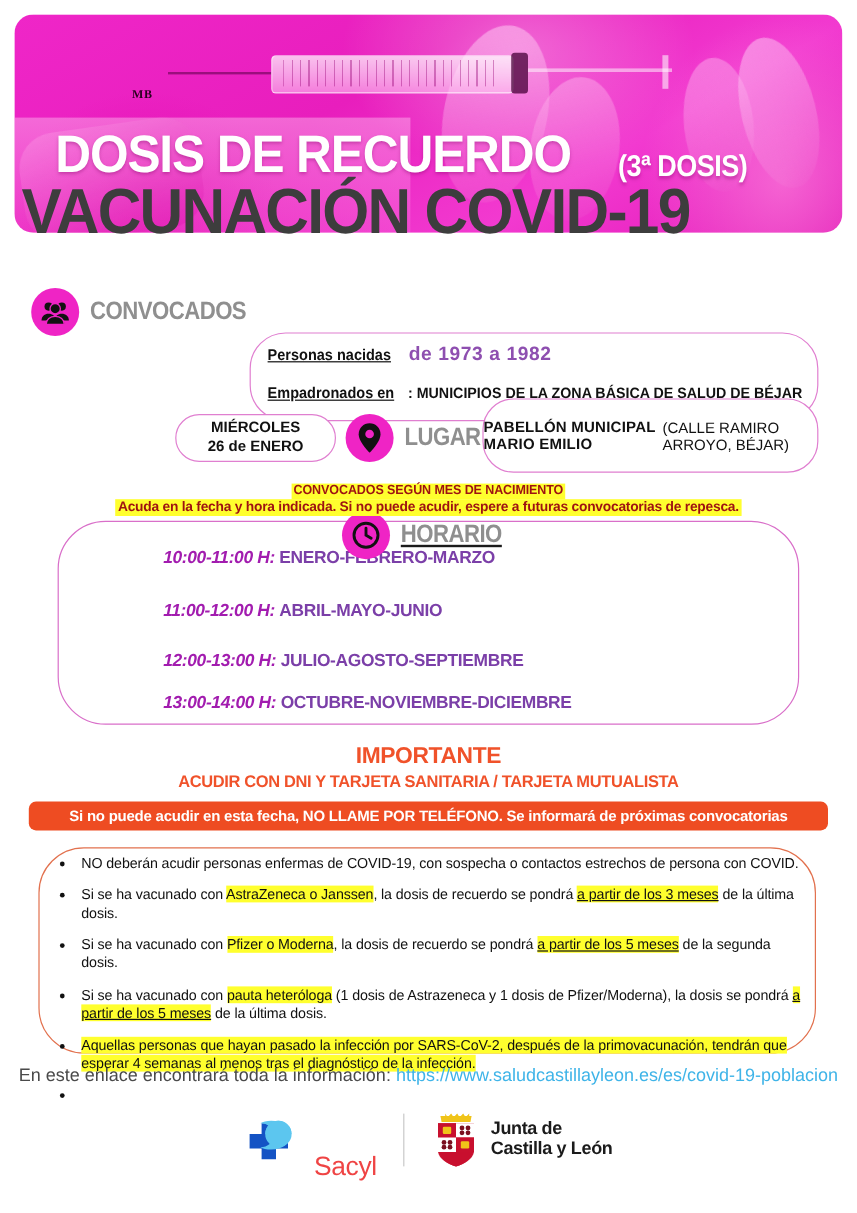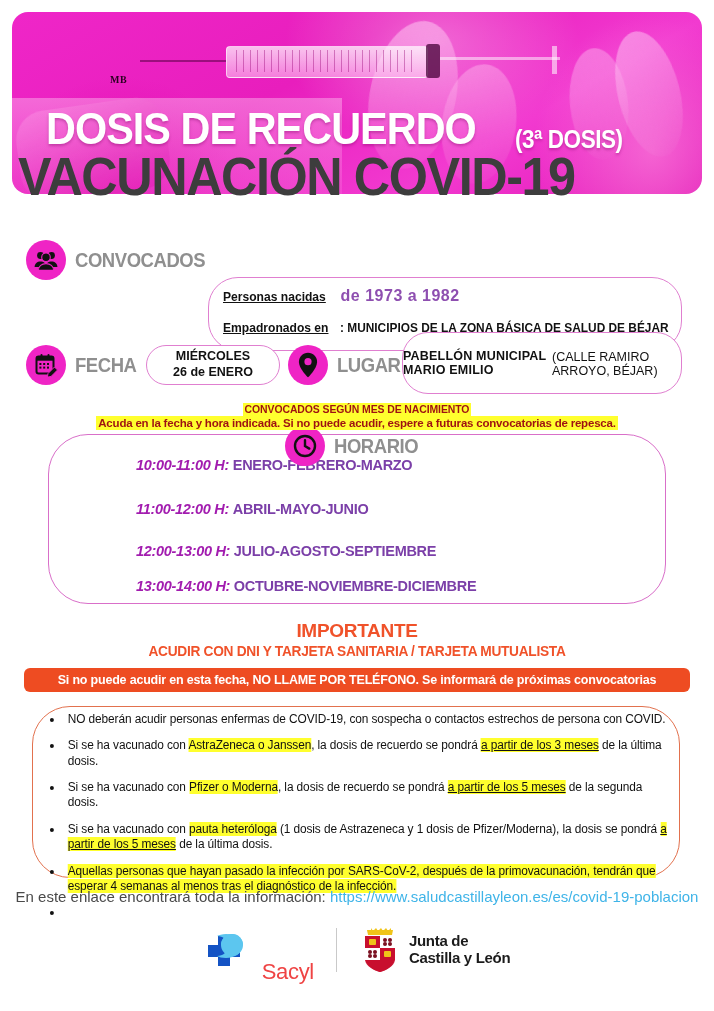--- a/index.html
+++ b/index.html
@@ -124,21 +124,21 @@
   .notice span{
     background:#ffff2e;color:#9e1212;font-weight:700;
     display:inline-block;padding:0 2px;
   }
   .notice .n1{font-size:11px;letter-spacing:-.1px;transform:scaleX(.95);}
   .notice .n2{font-size:11.5px;letter-spacing:-.2px;}
 
   
   .horario-head{
     position:absolute;left:0;top:426px;width:714px;
-    display:flex;align-items:center;justify-content:center;gap:9px;z-index:3;
+    display:flex;align-items:center;justify-content:center;gap:9px;z-index:3;text-decoration:underline;
   }
   .box-horario{
     position:absolute;left:48px;top:434px;width:618px;height:170px;
     border:1.8px solid #d96fc9;border-radius:40px;background:transparent;
     box-sizing:border-box;
   }
   .hor-line{position:absolute;left:136px;font-size:14.5px;white-space:nowrap;}
   .hor-line .t{font-weight:700;color:#a21caf;letter-spacing:-.3px;font-style:italic;}
   .hor-line .m{font-weight:700;color:#7b3fa8;letter-spacing:-.3px;}
 
@@ -249,40 +249,20 @@
     <div class="line-nac">
       <span class="lbl-u">Personas nacidas</span>
       <span class="val-purple">de 1973 a 1982</span>
     </div>
     <div class="line-emp">
       <span class="lbl-u">Empadronados en</span>
       <span class="val-plain">: MUNICIPIOS DE LA ZONA BÁSICA DE SALUD DE BÉJAR</span>
     </div>
   </div>
 
-  <div class="row-fecha">
-    <div class="picon">
-      <svg width="24" height="24" viewBox="0 0 24 24">
-        <rect x="2.5" y="3.5" width="17" height="17" rx="2.2" fill="none" stroke="#111" stroke-width="2"></rect>
-        <rect x="2.5" y="3.5" width="17" height="4.2" fill="#111"></rect>
-        <rect x="6.5" y="1" width="2" height="4" rx="1" fill="#111"></rect>
-        <rect x="13.5" y="1" width="2" height="4" rx="1" fill="#111"></rect>
-        <g fill="#111">
-          <rect x="5.4" y="10" width="2" height="2"></rect>
-            <rect x="9.2" y="10" width="2" height="2"></rect>
-            <rect x="13" y="10" width="2" height="2"></rect>
-          <rect x="5.4" y="13.6" width="2" height="2"></rect>
-            <rect x="9.2" y="13.6" width="2" height="2"></rect>
-            <rect x="13" y="13.6" width="2" height="2"></rect>
-        </g>
-        <path d="M14 20.5l6.5-6.5 3 3-6.5 6.5-3.6.6z" fill="#111" stroke="#ef24c5" stroke-width="1"></path>
-      </svg>
-    </div>
-    <div class="sec-label">FECHA</div>
-  </div>
   <div class="pill-fecha">
     <div>MIÉRCOLES</div>
     <div>26 de ENERO</div>
   </div>
 
   <div class="row-lugar">
     <div class="picon">
       <svg width="20" height="26" viewBox="0 0 20 26">
         <path d="M10 0.8C4.9.8.9 4.8.9 9.9c0 6.6 9.1 15.4 9.1 15.4s9.1-8.8 9.1-15.4C19.1 4.8 15.1.8 10 .8z" fill="#111"></path>
         <circle cx="10" cy="9.7" r="3.6" fill="#ef24c5"></circle>

